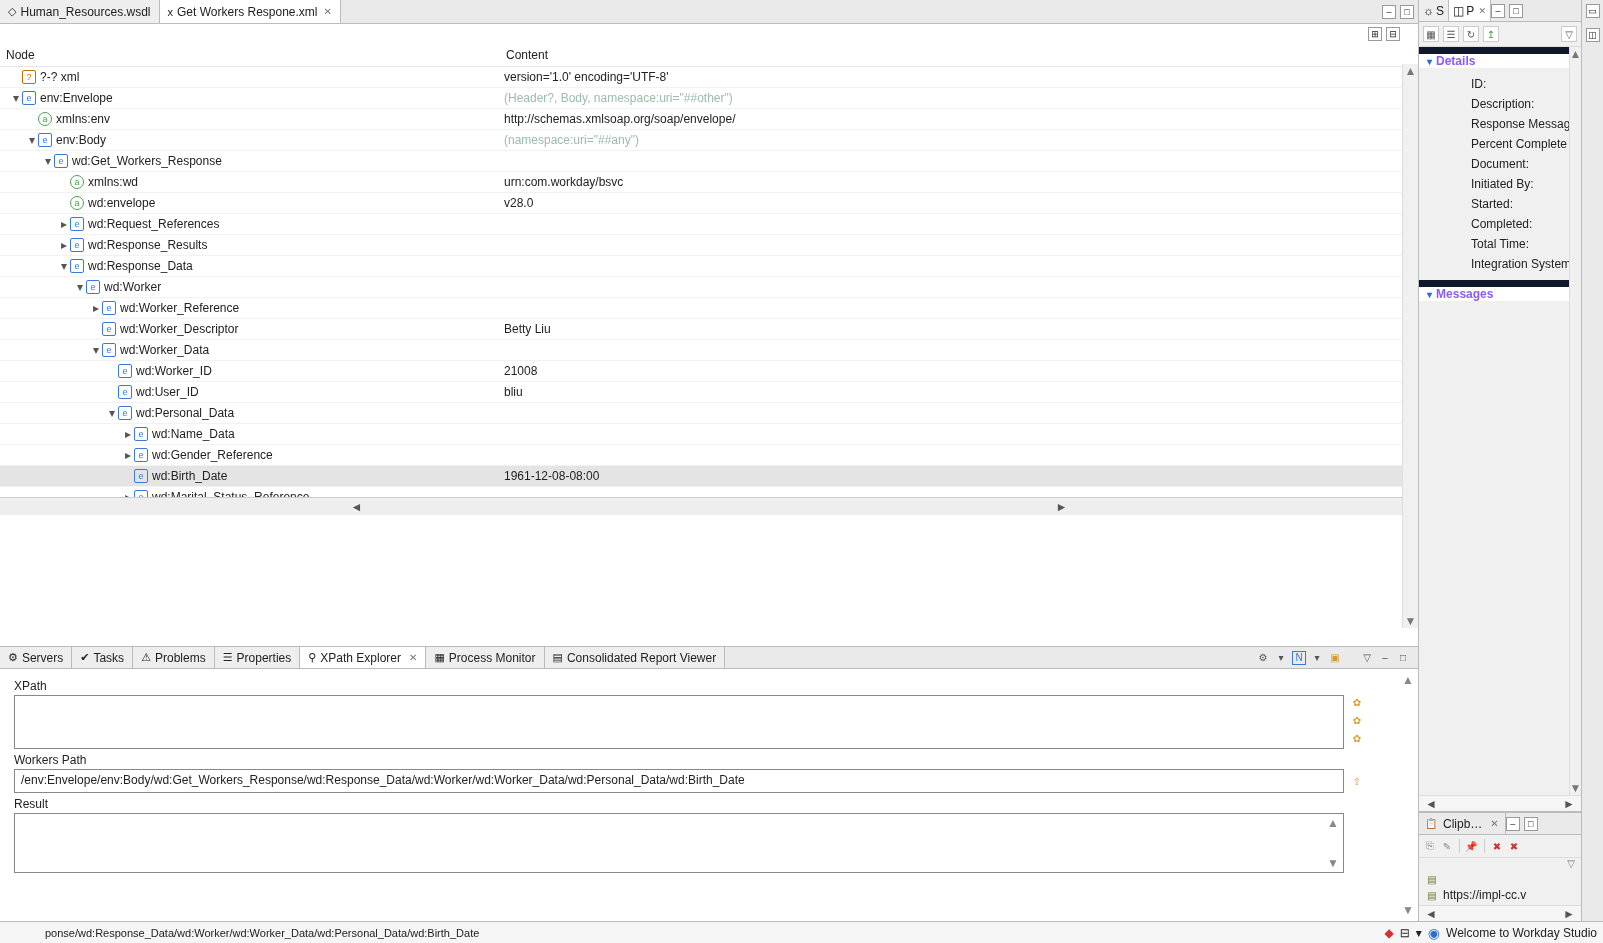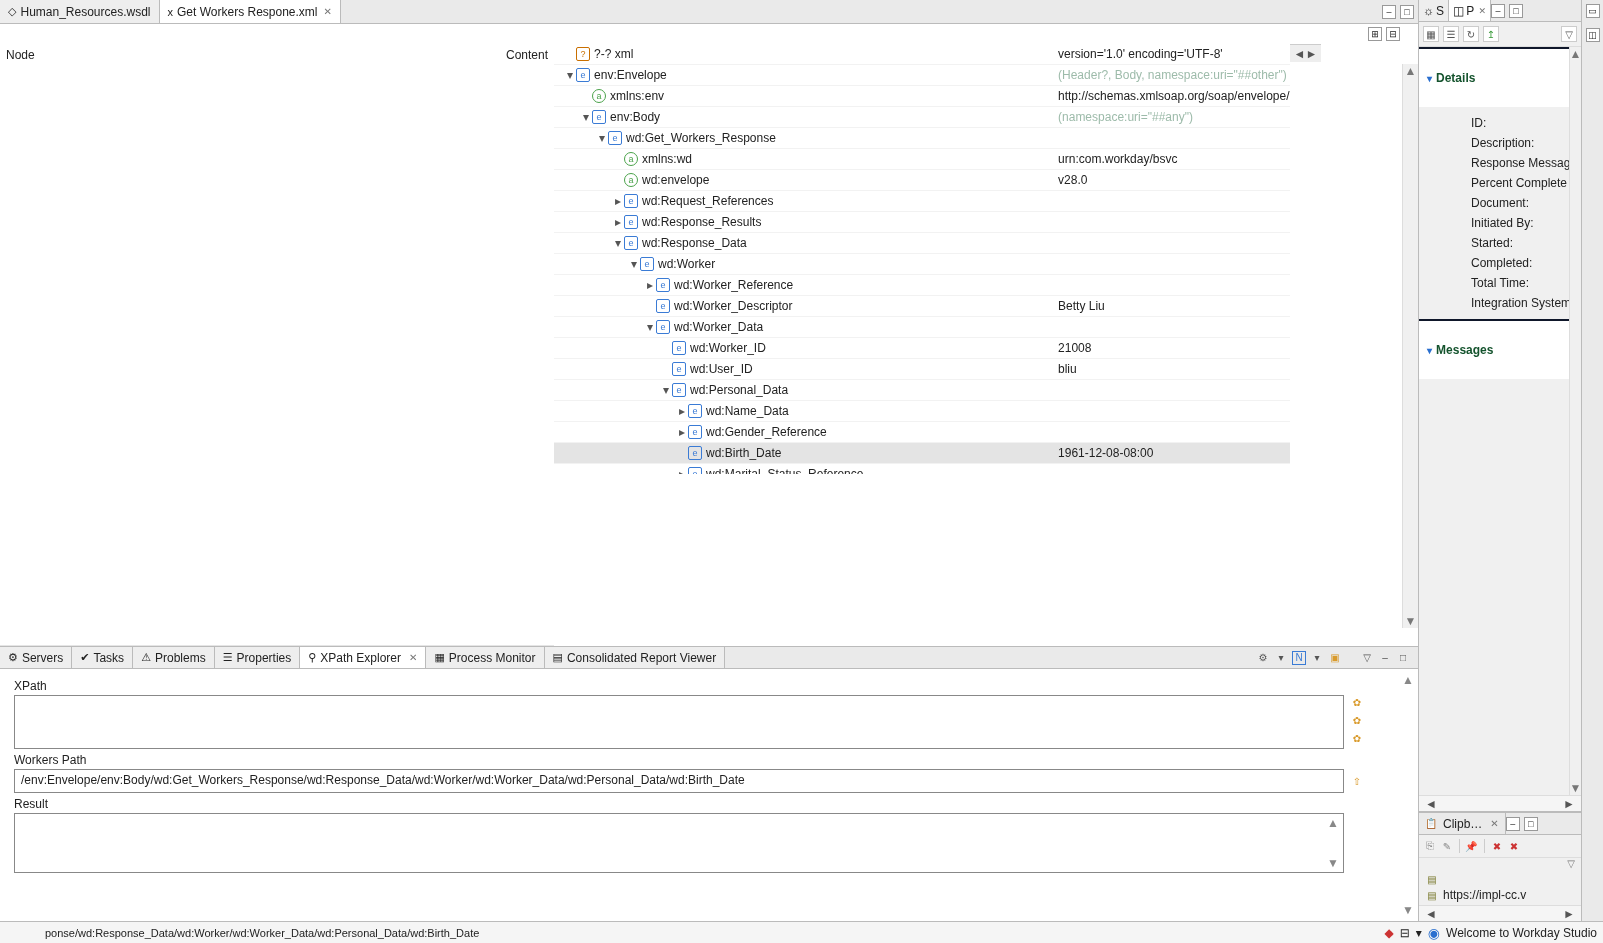--- a/index.html
+++ b/index.html
@@ -63,21 +63,21 @@
 .bigbox.med { height:24px; padding:3px 6px; }
 .bigbox.result { height:60px; position:relative; }
 
 
 .right-tabs { display:flex; background:#eaeaea; border-bottom:1px solid #bbb; height:22px; align-items:stretch; }
 .rtab { display:flex; align-items:center; padding:0 4px; border-right:1px solid #bbb; background:#eee; cursor:default; gap:2px; font-size:11px;}
 .rtab.active { background:#fff; }
 .right-toolbar { display:flex; gap:4px; padding:4px; border-bottom:1px solid #ddd; }
 .right-toolbar .mini-ico { border:1px solid #ccc; background:#fff; width:16px; height:16px; }
 .props-panel { flex:1; display:flex; flex-direction:column; overflow:hidden; }
-.section-head { background:#fff; color:#14532d; font-weight:bold; font-size:13px; padding:22px 8px; border-top:2px solid #0f172a; display:flex; align-items:center; }
+.section-head { background:#fff; color:#8b5cf6; font-weight:bold; font-size:13px; padding:0 8px; border-top:7px solid #0f172a; display:flex; align-items:center; }
 .section-head::before { content:"▾"; color:#2a6fcf; margin-right:4px; font-size:10px; }
 .props-list { padding:6px 8px; overflow:auto; }
 .prop { padding:3px 0; font-size:12px; white-space:nowrap;margin-left:44px; }
 .prop-scroll { display:flex; justify-content:space-between; padding:2px 6px; border-top:1px solid #ddd; color:#555; background:#f5f5f5; height:16px; align-items:center;}
 
 .clip-panel { border-top:2px solid #bbb; display:flex; flex-direction:column; }
 .clip-head { display:flex; background:#eaeaea; border-bottom:1px solid #bbb; height:22px; align-items:center; }
 .clip-head .title { padding:0 6px; display:flex; align-items:center; gap:4px; font-size:11px; border-right:1px solid #bbb; height:100%;}
 .clip-tool { display:flex; gap:3px; padding:4px; border-bottom:1px solid #ddd; }
 .clip-tool .mini-ico { color:#888; }
@@ -122,21 +122,21 @@
           <div class="winbtn">□</div>
         </div>
       </div>
 
       <div class="editor-body">
         <div class="tree-toolbar">
           <div class="winbtn">⊞</div>
           <div class="winbtn">⊟</div>
         </div>
         <div class="tree-container">
-          <div style="flex:1; display:flex; flex-direction:row; min-width:0;">
+          <div style="flex:1; display:flex; flex-direction:column; min-width:0;">
             <div class="tree-headers">
               <div class="th th-node">Node</div>
               <div class="th th-content">Content</div>
             </div>
             <div class="rows" id="tree-rows">
                 <div class="row">
                   <div class="cell-node" style="padding-left: 10px;">
                     <span class="toggle"> </span>
                     <span class="nico pi">?</span>
                     <span>?-? xml</span>

